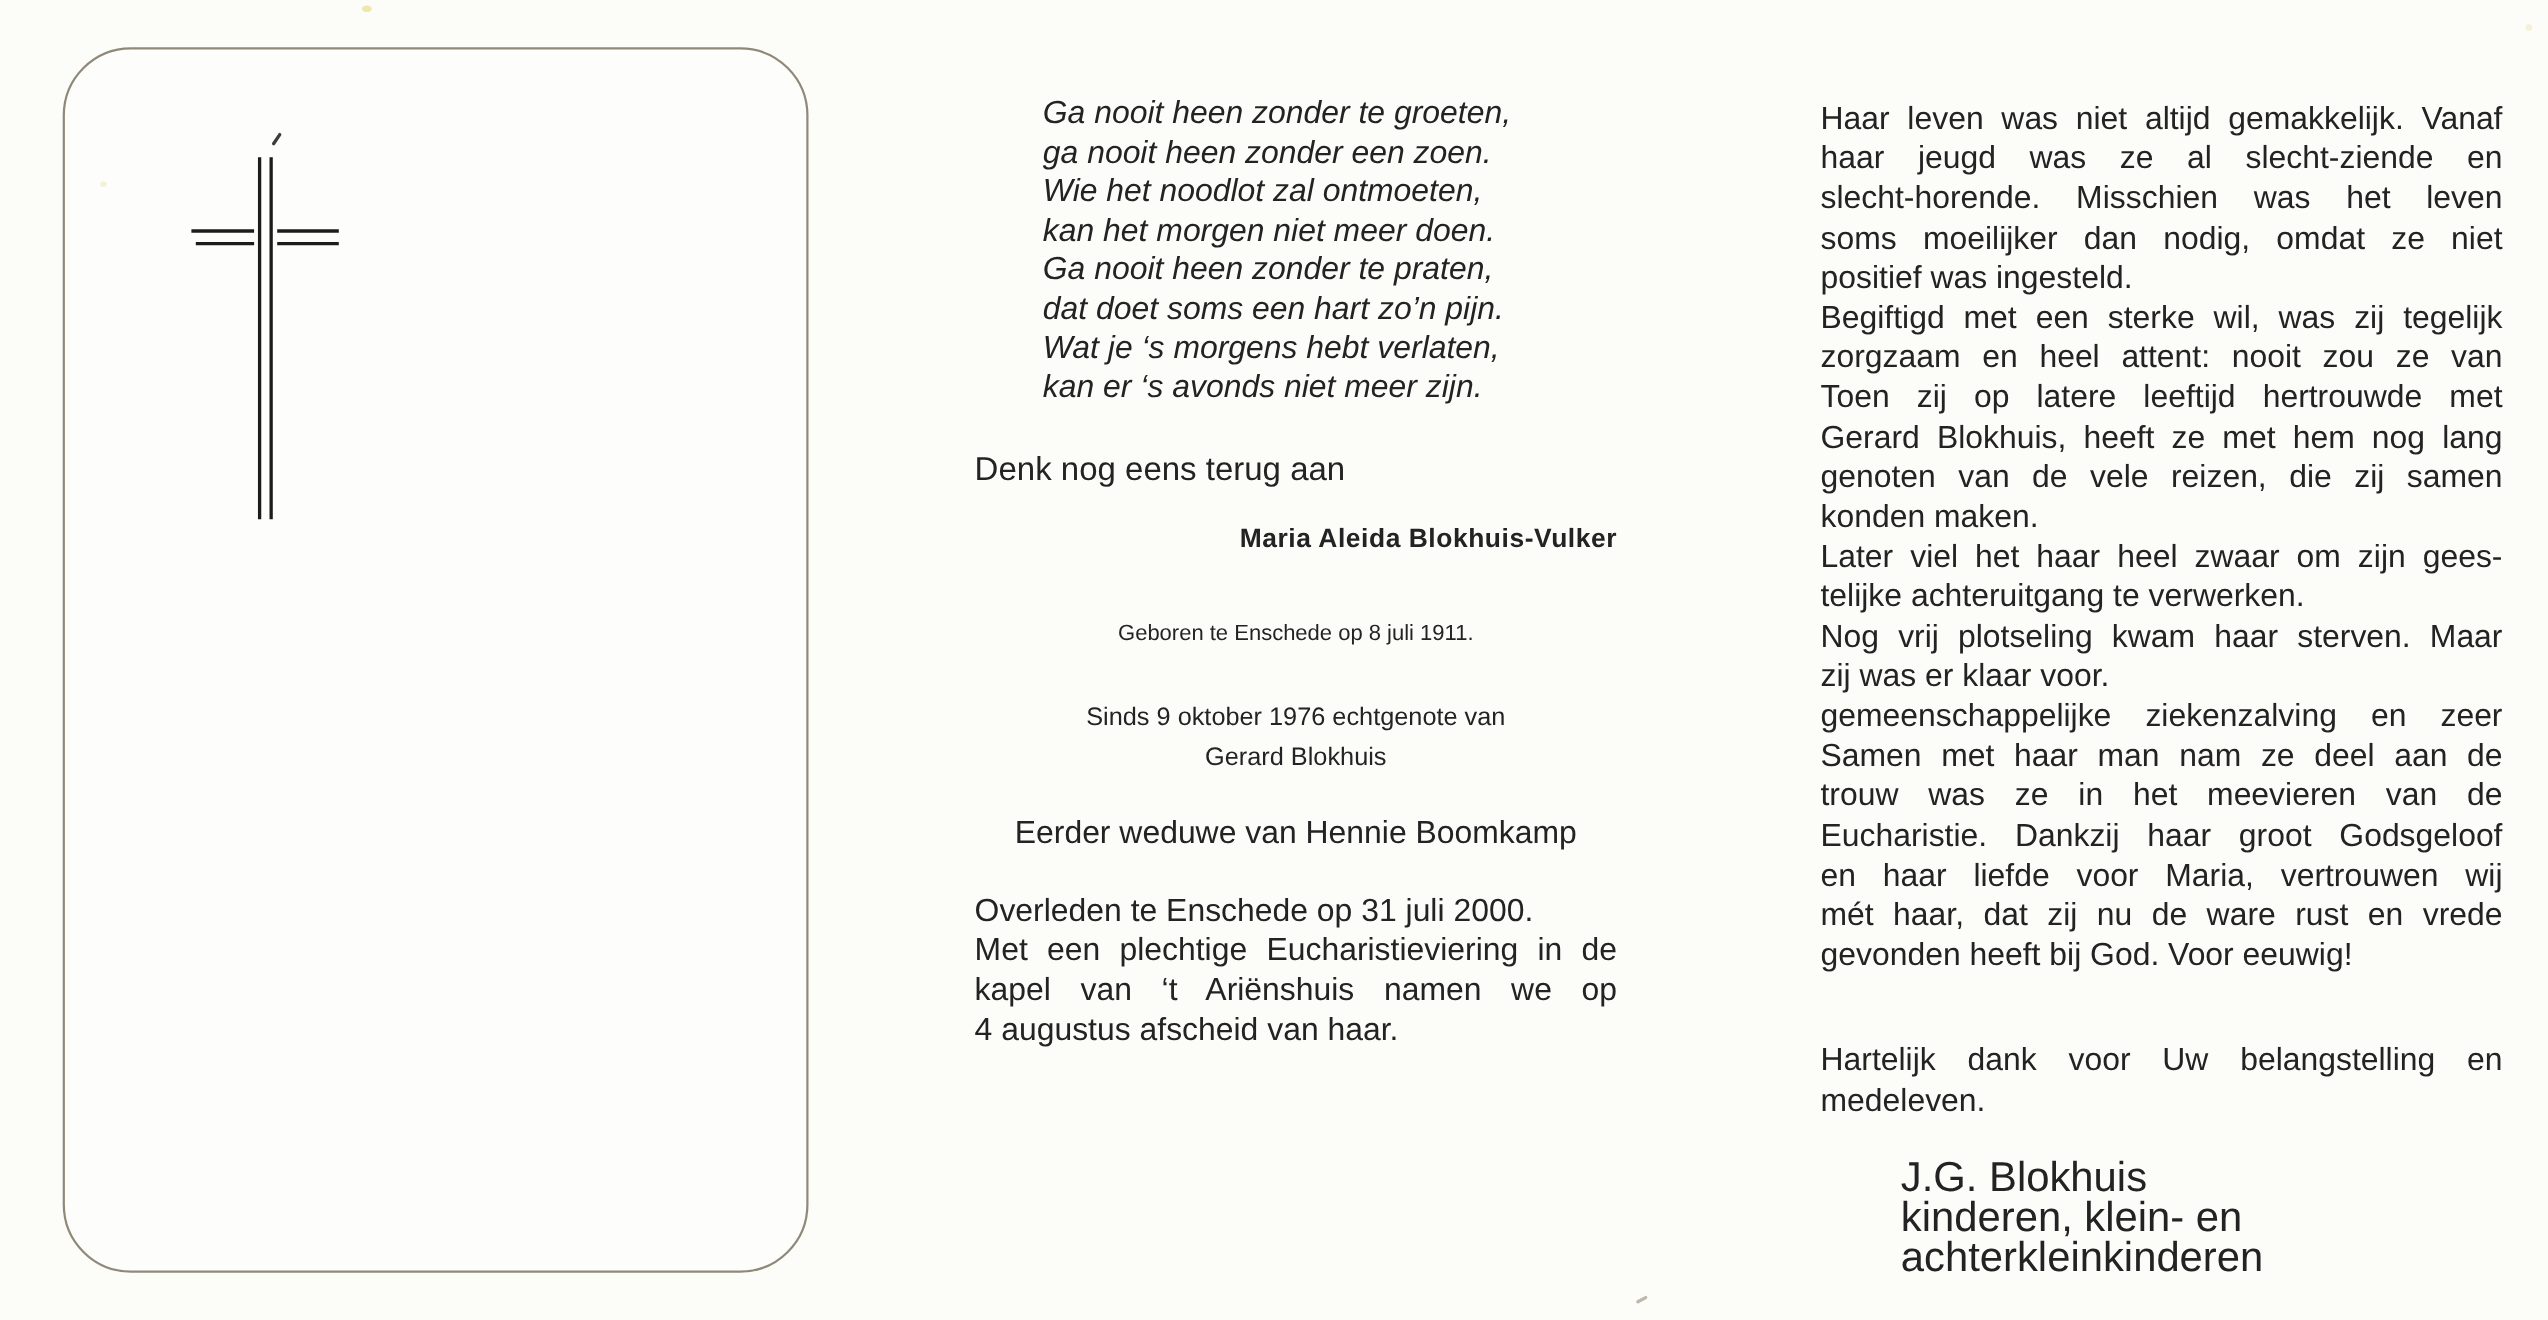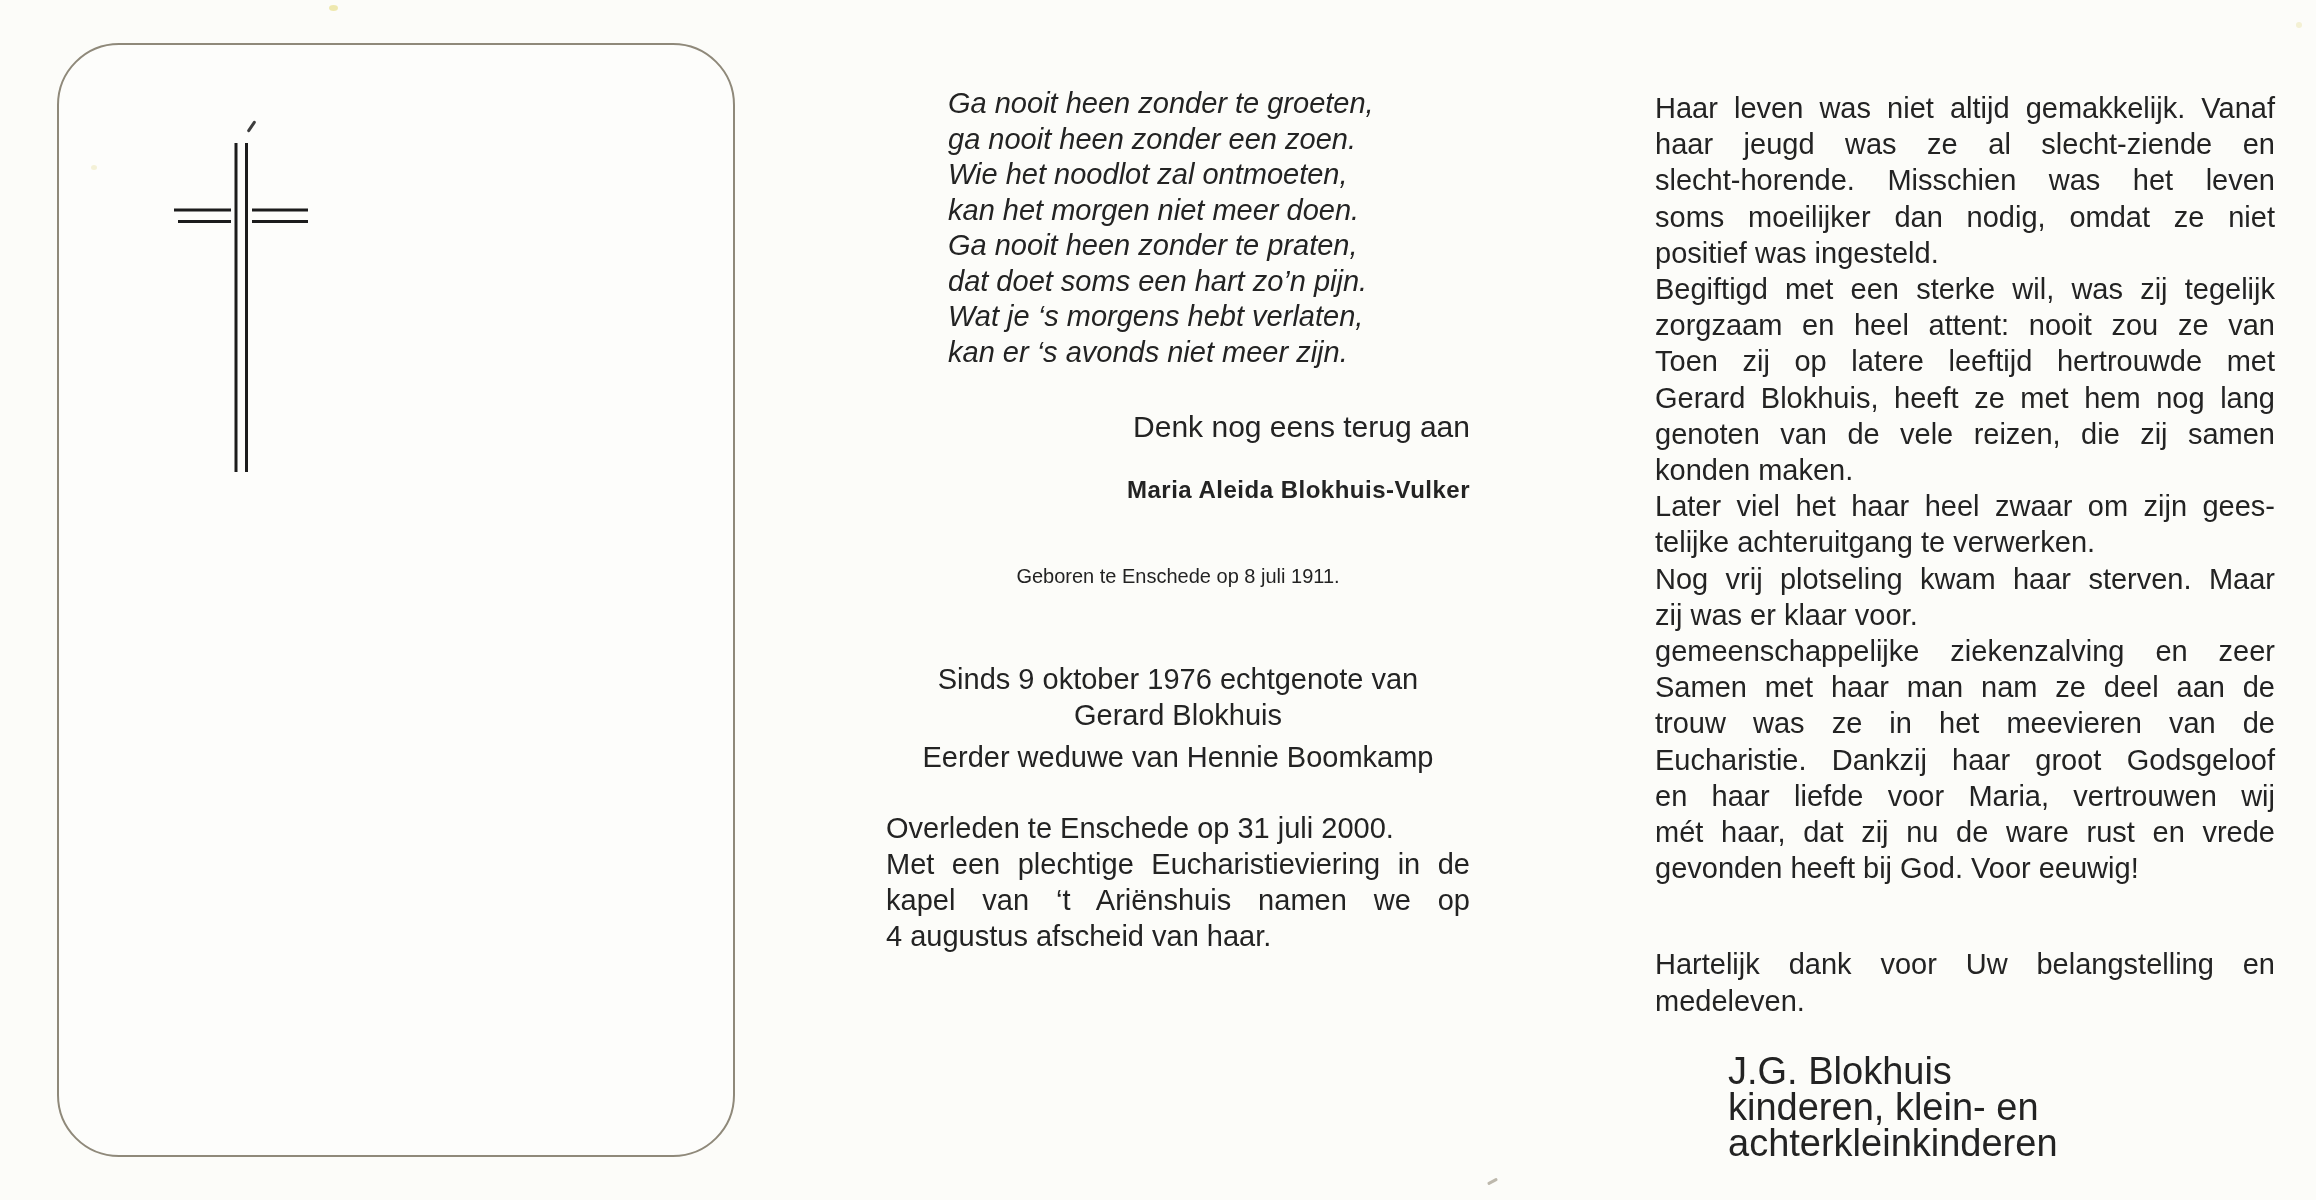--- a/index.html
+++ b/index.html
@@ -66,24 +66,24 @@
   .cline { text-align: center; }
   
   .poem {
     top: 86px;
     padding-left: 62px;
     box-sizing: border-box;
     font-style: italic;
     font-size: 29px;
     line-height: 35.5px;
   }
-  .intro    { top: 410px; font-size: 30px; text-align: right; }
+  .intro    { top: 410px; font-size: 30px; text-align: left; }
   .name     { top: 476px; font-size: 24px; font-weight: bold; letter-spacing: .5px; text-align: right; }
   .born     { top: 565px; font-size: 20px; text-align: center; }
-  .marriage { top: 633px; font-size: 29px; line-height: 36px; margin-top: 28px; }
+  .marriage { top: 633px; font-size: 23px; line-height: 36px; }
   .widow    { top: 741px; font-size: 29px; text-align: center; }
   .death    { top: 810px; font-size: 29px; line-height: 36px; }
   .work     { top: 990px; font-size: 29px; line-height: 36px; }
   
   .bio       { top: 90px;   font-size: 29px; line-height: 36.2px; }
   .thanks    { top: 946px;  font-size: 29px; line-height: 37px; }
   .signature { top: 1053px; font-size: 38px; line-height: 36px; padding-left: 73px; box-sizing: border-box; }
 </style>
 </head>
 <body>

